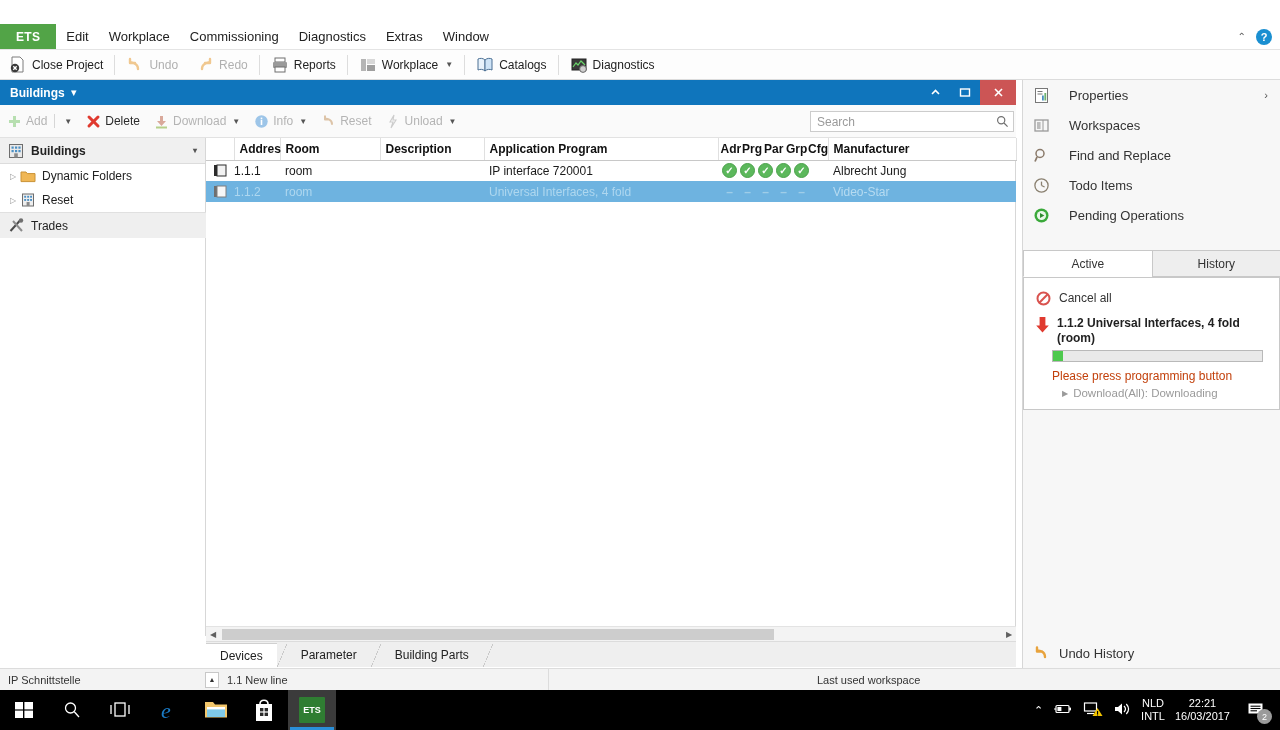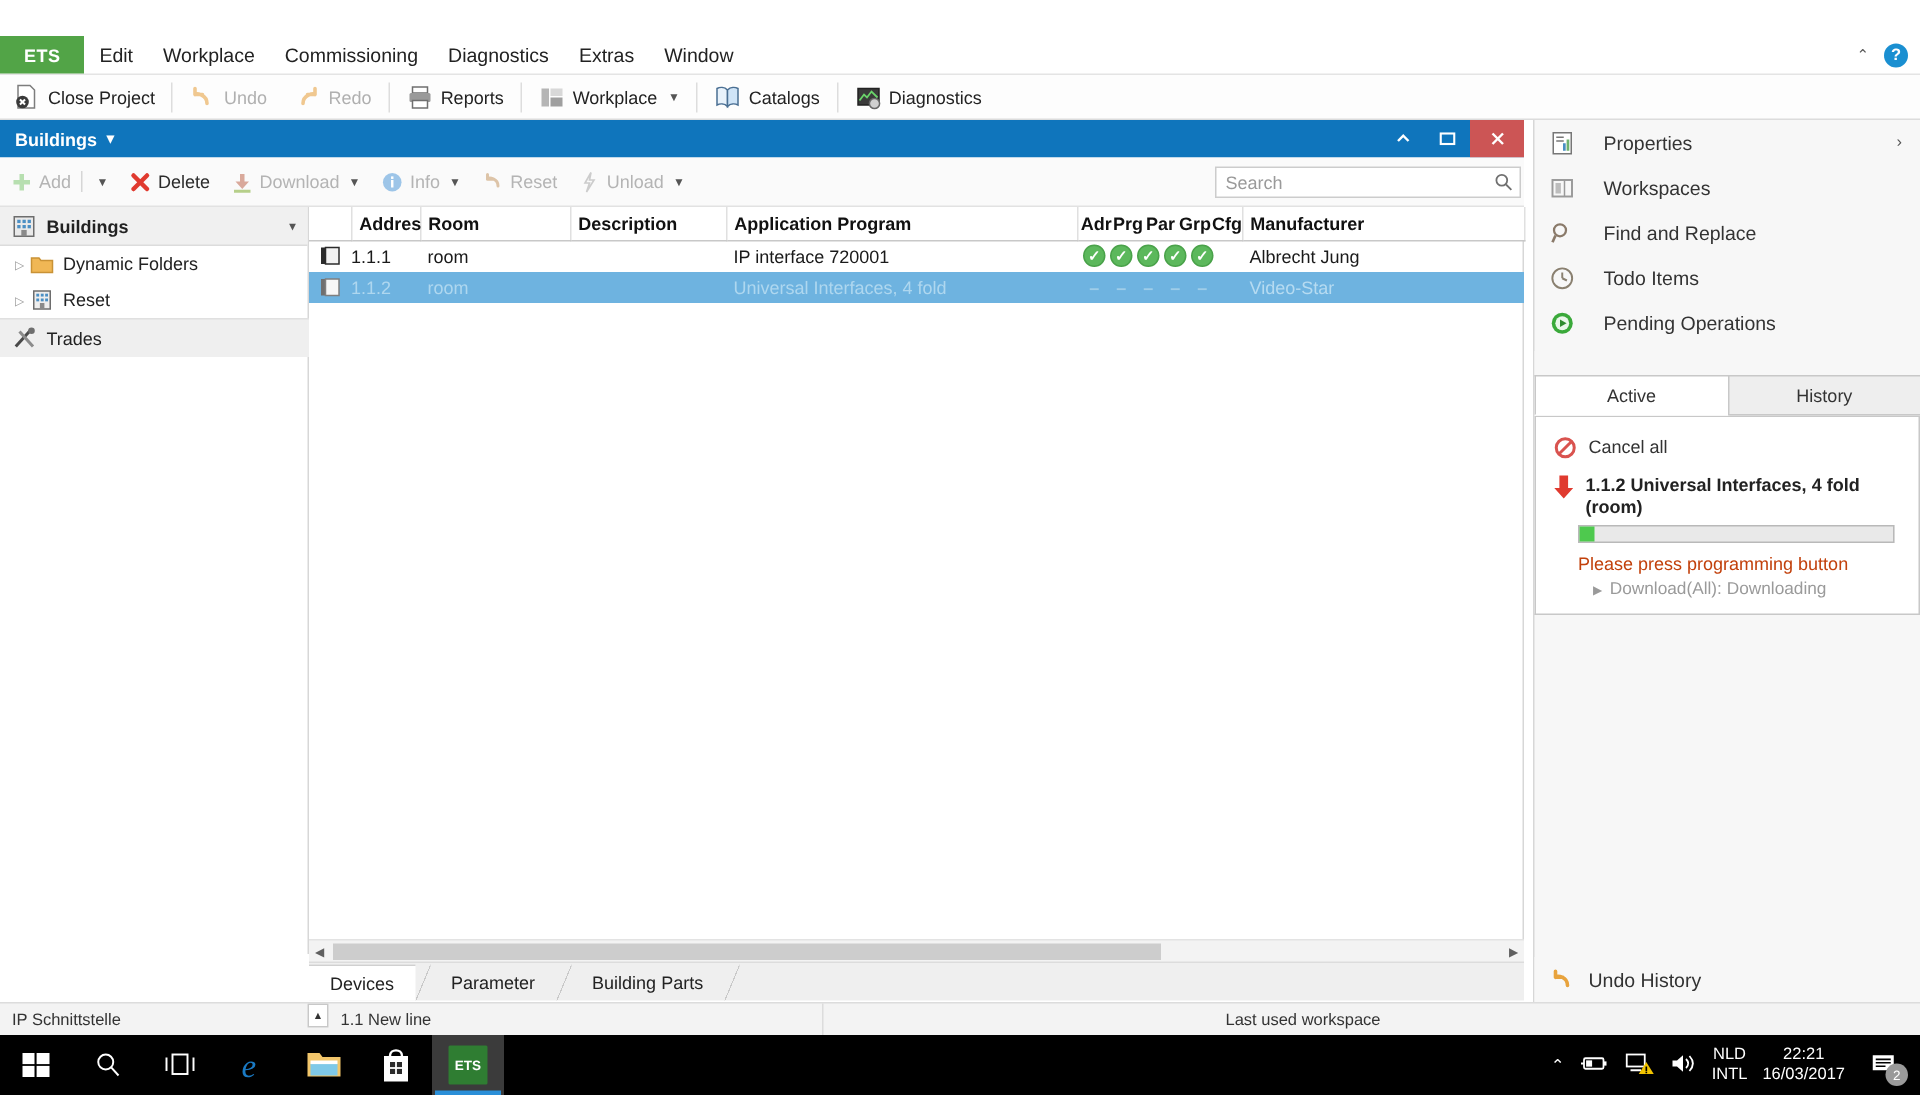--- a/index.html
+++ b/index.html
@@ -204,21 +204,21 @@
   .op-sub { padding:4px 0 0 38px; font-size:11.5px; color:#9a9a9a; display:flex; align-items:center; gap:5px; }
   .undo-hist {
     position:absolute; left:0; bottom:0; width:258px; height:30px;
     display:flex; align-items:center; gap:9px; padding-left:10px;
     font-size:13px; color:#333; background:#f7f7f7;
   }
 
   
   .statusbar {
     position:absolute; left:0; top:668px; width:1280px; height:22px;
-    background:#f3f3f3; border-top:1px solid #dcdcdc; display:flex; align-items:flex-start;
+    background:#f3f3f3; border-top:1px solid #dcdcdc; display:flex; align-items:center;
     font-size:11px; color:#333;
   }
   .sb-cell { height:22px; display:flex; align-items:center; padding:0 8px; border-right:1px solid #dcdcdc; }
   .sb-up { width:14px; height:16px; background:#ffffff; border:1px solid #c8c8c8;
            display:flex; align-items:center; justify-content:center; font-size:7px; color:#333; }
 
   
   .taskbar {
     position:absolute; left:0; top:690px; width:1280px; height:40px;
     background:#000000; display:flex; align-items:center;

